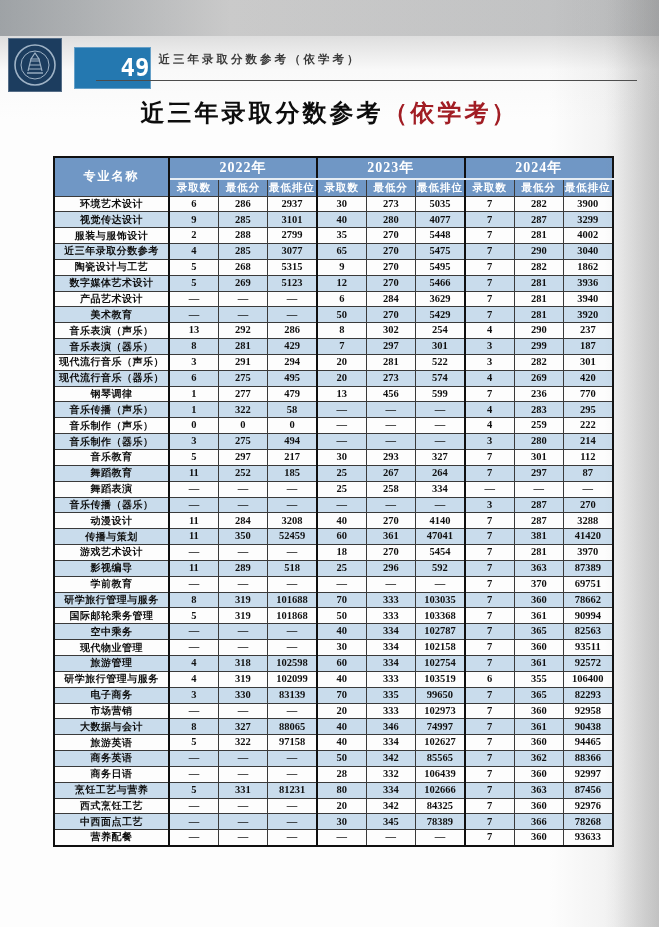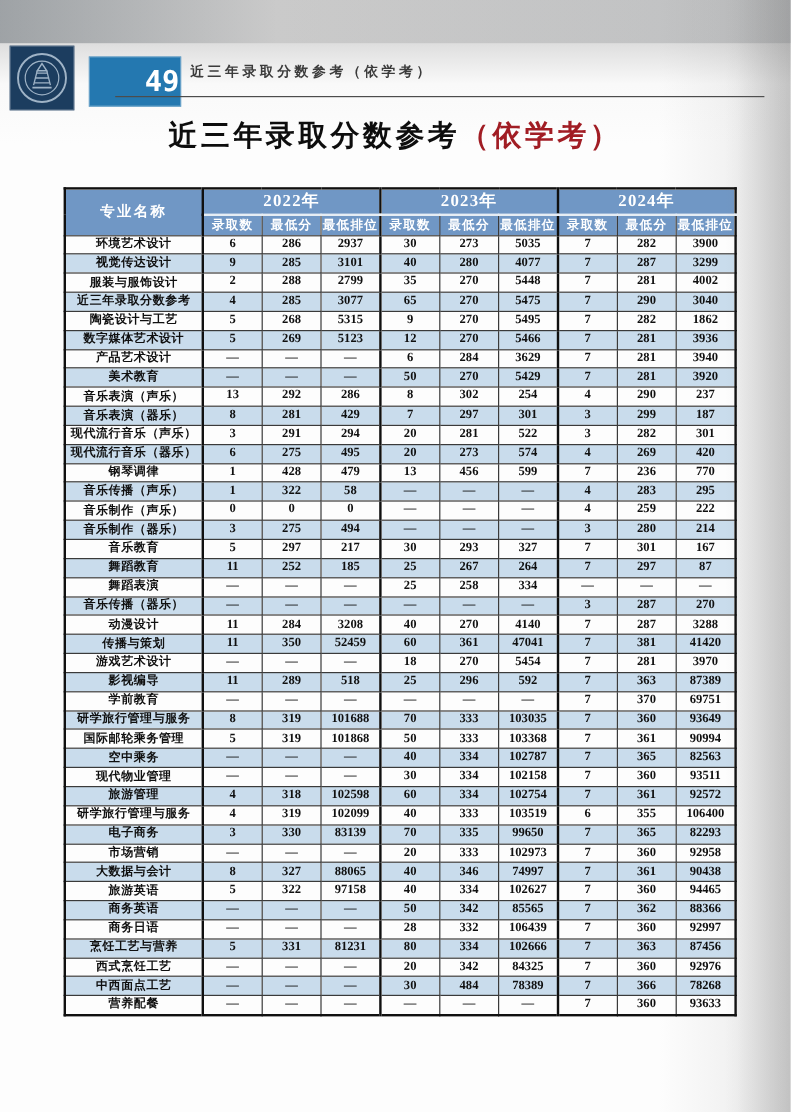--- a/index.html
+++ b/index.html
@@ -264,21 +264,21 @@
             <td class="grp">20</td>
             <td>273</td>
             <td>574</td>
             <td class="grp">4</td>
             <td>269</td>
             <td>420</td>
           </tr>
           <tr>
             <td class="major">钢琴调律</td>
             <td class="grp">1</td>
-            <td>428</td>
+            <td>277</td>
             <td>479</td>
             <td class="grp">13</td>
             <td>456</td>
             <td>599</td>
             <td class="grp">7</td>
             <td>236</td>
             <td>770</td>
           </tr>
           <tr class="stripe">
             <td class="major">音乐传播（声乐）</td>
@@ -319,21 +319,21 @@
           <tr>
             <td class="major">音乐教育</td>
             <td class="grp">5</td>
             <td>297</td>
             <td>217</td>
             <td class="grp">30</td>
             <td>293</td>
             <td>327</td>
             <td class="grp">7</td>
             <td>301</td>
-            <td>167</td>
+            <td>112</td>
           </tr>
           <tr class="stripe">
             <td class="major">舞蹈教育</td>
             <td class="grp">11</td>
             <td>252</td>
             <td>185</td>
             <td class="grp">25</td>
             <td>267</td>
             <td>264</td>
             <td class="grp">7</td>
@@ -427,21 +427,21 @@
           <tr class="stripe">
             <td class="major">研学旅行管理与服务</td>
             <td class="grp">8</td>
             <td>319</td>
             <td>101688</td>
             <td class="grp">70</td>
             <td>333</td>
             <td>103035</td>
             <td class="grp">7</td>
             <td>360</td>
-            <td>93649</td>
+            <td>78662</td>
           </tr>
           <tr>
             <td class="major">国际邮轮乘务管理</td>
             <td class="grp">5</td>
             <td>319</td>
             <td>101868</td>
             <td class="grp">50</td>
             <td>333</td>
             <td>103368</td>
             <td class="grp">7</td>
@@ -591,21 +591,21 @@
             <td class="grp">7</td>
             <td>360</td>
             <td>92976</td>
           </tr>
           <tr class="stripe">
             <td class="major">中西面点工艺</td>
             <td class="grp">—</td>
             <td>—</td>
             <td>—</td>
             <td class="grp">30</td>
-            <td>484</td>
+            <td>345</td>
             <td>78389</td>
             <td class="grp">7</td>
             <td>366</td>
             <td>78268</td>
           </tr>
           <tr>
             <td class="major">营养配餐</td>
             <td class="grp">—</td>
             <td>—</td>
             <td>—</td>

